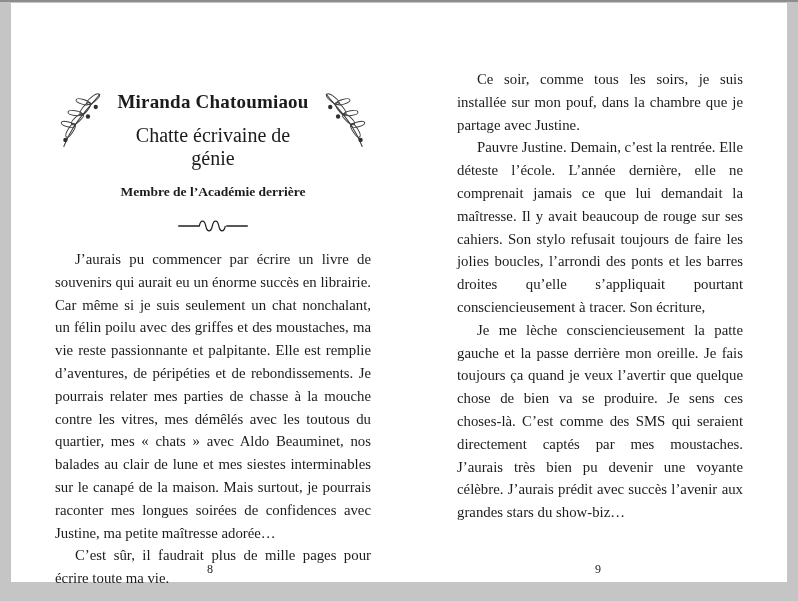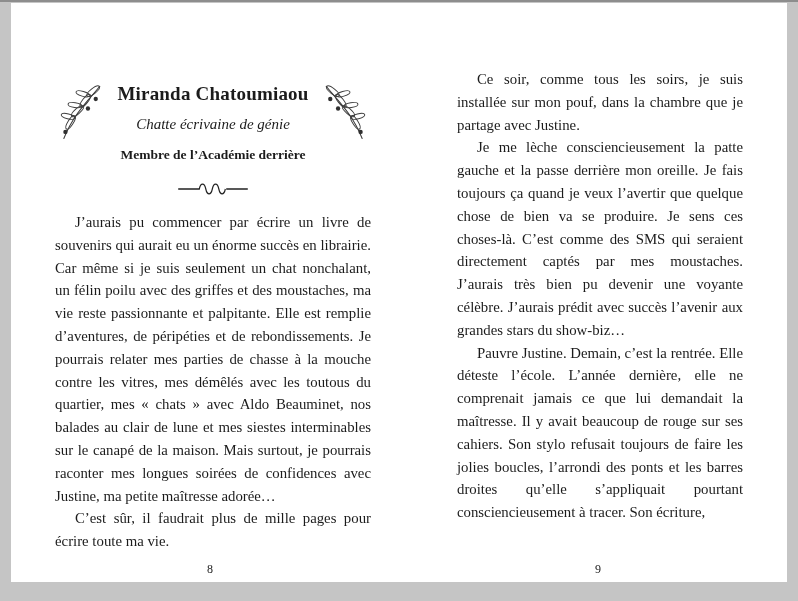--- a/index.html
+++ b/index.html
@@ -34,21 +34,21 @@
     background: #ffffff;
     display: flex;
   }
 
   .page {
     position: relative;
     flex: 1 1 50%;
     box-sizing: border-box;
     color: #1b1b1b;
   }
-  .page-left  { padding: 4px 38px 0 44px; }
+  .page-left  { padding: 12px 38px 0 44px; }
   .page-right { padding: 8px 44px 0 48px; }
 
   
   .chapter-header {
     display: flex;
     align-items: flex-start;
     justify-content: center;
     gap: 4px;
     margin-top: 62px;
   }
@@ -66,22 +66,21 @@
     min-width: 200px;
   }
   .chapter-title {
     font-size: 19px;
     font-weight: bold;
     margin: 14px 0 11px;
     letter-spacing: 0.2px;
     white-space: nowrap;
   }
   .chapter-subtitle {
-    font-style: italic;
-    font-size: 15px;
+    font-size: 20px;
     margin: 7px 0 14px;
   }
   .chapter-affiliation {
     font-weight: bold;
     font-size: 13.5px;
     margin: 0;
   }
 
   .divider {
     text-align: center;
@@ -182,21 +181,21 @@
         <p>C’est sûr, il faudrait plus de mille pages pour écrire toute ma vie.</p>
       </div>
 
       <div class="folio">8</div>
     </div>
 
     <div class="page page-right">
 
       <div class="body-text">
         <p>Ce soir, comme tous les soirs, je suis installée sur mon pouf, dans la chambre que je partage avec Justine.</p>
+        <p>Pauvre Justine. Demain, c’est la rentrée. Elle déteste l’école. L’année dernière, elle ne comprenait jamais ce que lui demandait la maîtresse. Il y avait beaucoup de rouge sur ses cahiers. Son stylo refusait toujours de faire les jolies boucles, l’arrondi des ponts et les barres droites qu’elle s’appliquait pourtant consciencieusement à tracer. Son écriture,</p>
         <p>Je me lèche consciencieusement la patte gauche et la passe derrière mon oreille. Je fais toujours ça quand je veux l’avertir que quelque chose de bien va se produire. Je sens ces choses-là. C’est comme des SMS qui seraient directement captés par mes moustaches. J’aurais très bien pu devenir une voyante célèbre. J’aurais prédit avec succès l’avenir aux grandes stars du show-biz…</p>
-        <p>Pauvre Justine. Demain, c’est la rentrée. Elle déteste l’école. L’année dernière, elle ne comprenait jamais ce que lui demandait la maîtresse. Il y avait beaucoup de rouge sur ses cahiers. Son stylo refusait toujours de faire les jolies boucles, l’arrondi des ponts et les barres droites qu’elle s’appliquait pourtant consciencieusement à tracer. Son écriture,</p>
       </div>
 
       <div class="folio">9</div>
     </div>
 
   </div>
 </div>
 
 </body></html>

